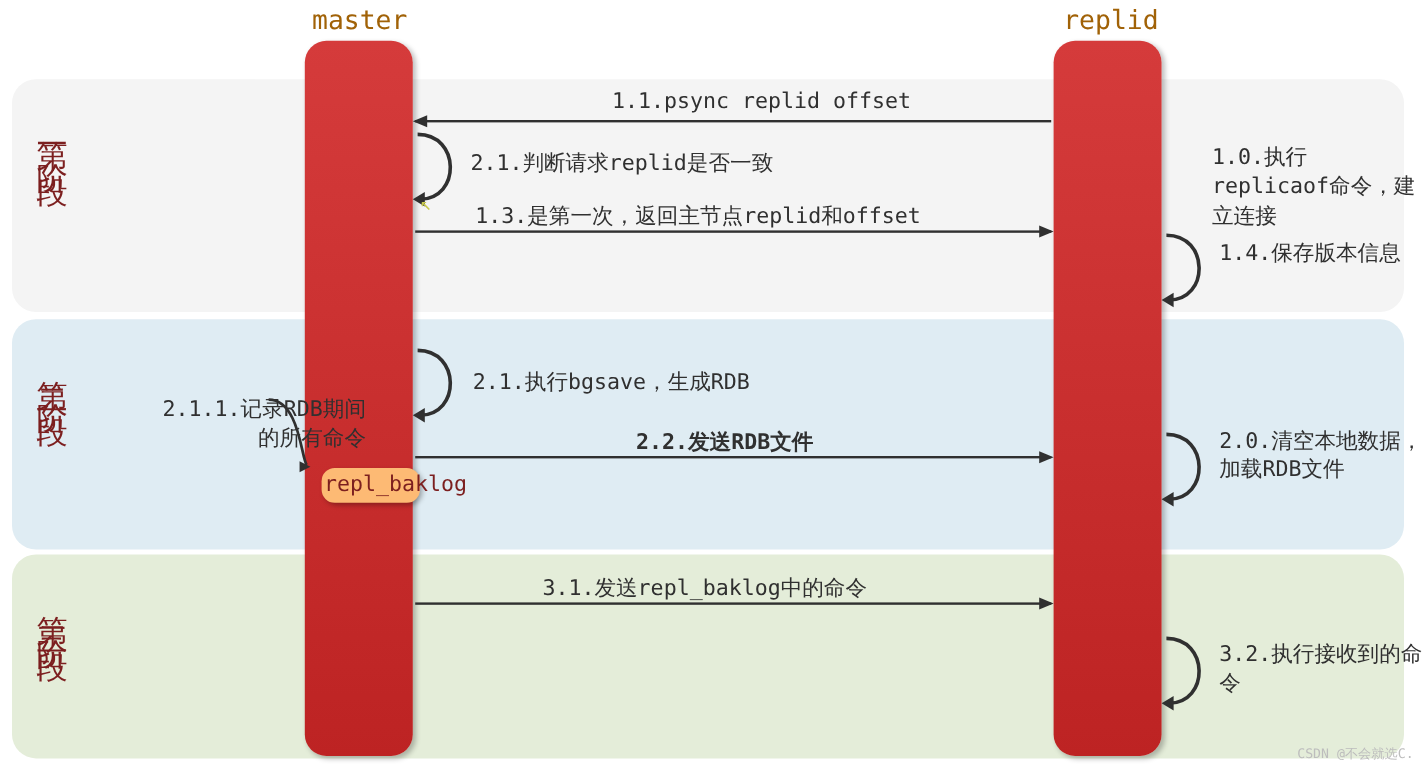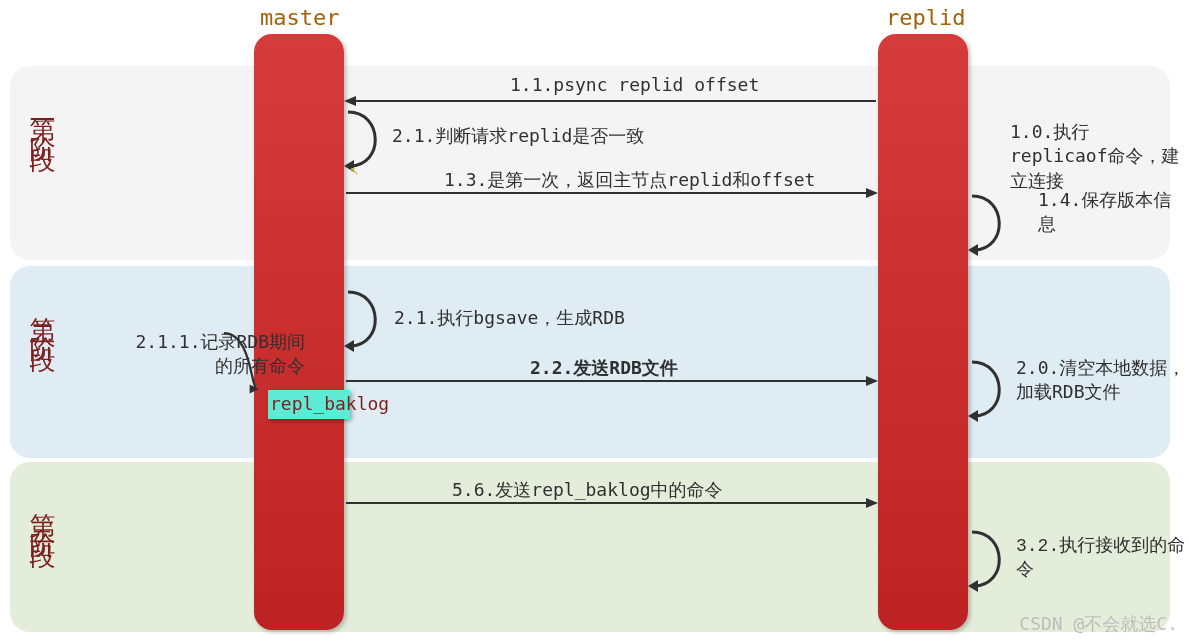--- a/index.html
+++ b/index.html
@@ -54,25 +54,25 @@
   }
   .ll-master { left: 254px; }
   .ll-slave  { left: 878px; }
 
   .repl-box {
     position: absolute;
     left: 268px;
     top: 390px;
     width: 82px;
     padding: 4px 2px;
-    background: #5eead4;
+    background: #fdba74;
     color: #7c1f1f;
     font-size: 18px;
     text-align: center;
-    border-radius: 0;
+    border-radius: 11px;
     box-shadow: 2px 2px 4px rgba(0,0,0,.3);
     line-height: 1.15;
   }
 
   .msg {
     position: absolute;
     font-size: 18px;
     color: #303030;
     white-space: pre;
   }
@@ -112,21 +112,21 @@
     left: 350px;
     top: 160px;
     font-size: 16px;
     color: #c9c94d;
   }
 
   .watermark {
     position: absolute;
     right: 10px;
     bottom: 4px;
-    font-size: 18px;
+    font-size: 11px;
     color: #bdbdbd;
   }
 </style>
 </head>
 <body>
 
 <div class="stage stage1"></div>
 <div class="stage stage2"></div>
 <div class="stage stage3"></div>
 
@@ -147,31 +147,31 @@
 
 <div class="self-loop" style="left:344px; top:108px;">
   <svg viewBox="0 0 44 62">
       <path d="M4 4 C40 4 40 58 6 58" fill="none" stroke="#303030" stroke-width="3"></path>
       <polygon points="10,52 0,58 10,64" fill="#303030"></polygon>
     </svg>
 </div>
 <div class="msg" style="left:392px; top:124px;">2.1.判断请求replid是否一致</div>
 
 <div class="arrow-line arrow-right" style="left:346px; top:192px; width:530px;"></div>
-<div class="msg" style="left:444px; top:168px;">1.3.是第一次，返回主节点replid和offset</div>
+<div class="msg" style="left:396px; top:168px;">1.3.是第一次，返回主节点replid和offset</div>
 
 <div class="note" style="left:1010px; top:72px;margin-top:48px;">1.0.执行replicaof命令，建立连接</div>
 
 <div class="self-loop" style="left:968px; top:192px;">
   <svg viewBox="0 0 44 62">
       <path d="M4 4 C40 4 40 58 6 58" fill="none" stroke="#303030" stroke-width="3"></path>
       <polygon points="10,52 0,58 10,64" fill="#303030"></polygon>
     </svg>
 </div>
-<div class="note" style="left:1016px; top:188px;margin-left:22px;">1.4.保存版本信息</div>
+<div class="note" style="left:1016px; top:200px;">1.4.保存版本信息</div>
 
 <div class="self-loop" style="left:344px; top:288px;">
   <svg viewBox="0 0 44 62">
       <path d="M4 4 C40 4 40 58 6 58" fill="none" stroke="#303030" stroke-width="3"></path>
       <polygon points="10,52 0,58 10,64" fill="#303030"></polygon>
     </svg>
 </div>
 <div class="msg" style="left:394px; top:306px;">2.1.执行bgsave，生成RDB</div>
 
 <div class="note" style="left:135px; top:330px;text-align:right;">2.1.1.记录RDB期间的所有命令</div>
@@ -187,25 +187,25 @@
 
 <div class="self-loop" style="left:968px; top:358px;">
   <svg viewBox="0 0 44 62">
       <path d="M4 4 C40 4 40 58 6 58" fill="none" stroke="#303030" stroke-width="3"></path>
       <polygon points="10,52 0,58 10,64" fill="#303030"></polygon>
     </svg>
 </div>
 <div class="note" style="left:1016px; top:356px;">2.0.清空本地数据，加载RDB文件</div>
 
 <div class="arrow-line arrow-right" style="left:346px; top:502px; width:530px;"></div>
-<div class="msg" style="left:452px; top:478px;">5.6.发送repl_baklog中的命令</div>
+<div class="msg" style="left:452px; top:478px;">3.1.发送repl_baklog中的命令</div>
 
 <div class="self-loop" style="left:968px; top:528px;">
   <svg viewBox="0 0 44 62">
       <path d="M4 4 C40 4 40 58 6 58" fill="none" stroke="#303030" stroke-width="3"></path>
       <polygon points="10,52 0,58 10,64" fill="#303030"></polygon>
     </svg>
 </div>
-<div class="note" style="left:1016px; top:534px;font-family:Liberation Mono, monospace;">3.2.执行接收到的命令</div>
+<div class="note" style="left:1016px; top:534px;">3.2.执行接收到的命令</div>
 
 <div class="cursor">↖</div>
 
 <div class="watermark">CSDN @不会就选C.</div>
 
 </body></html>

